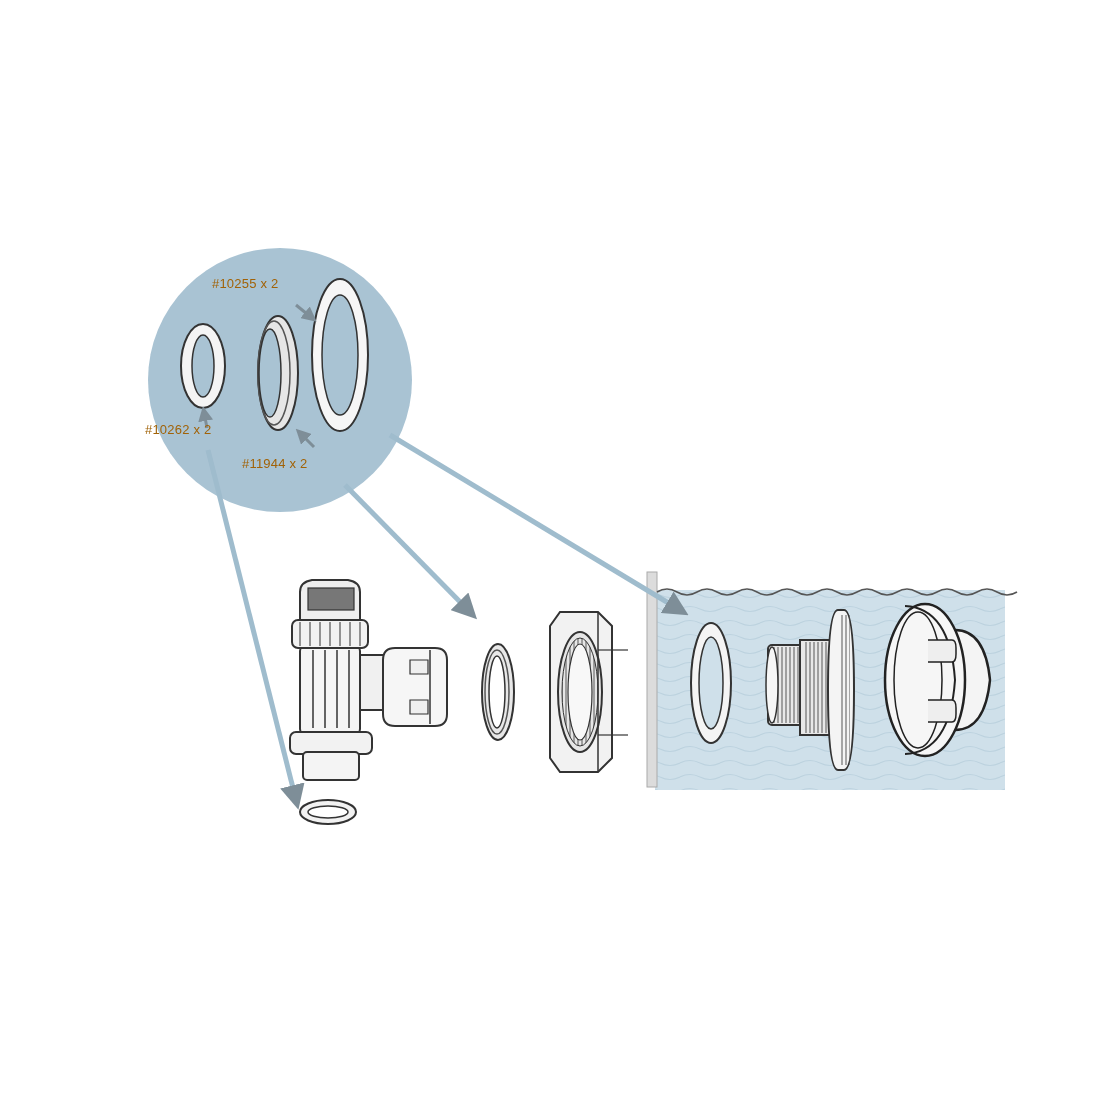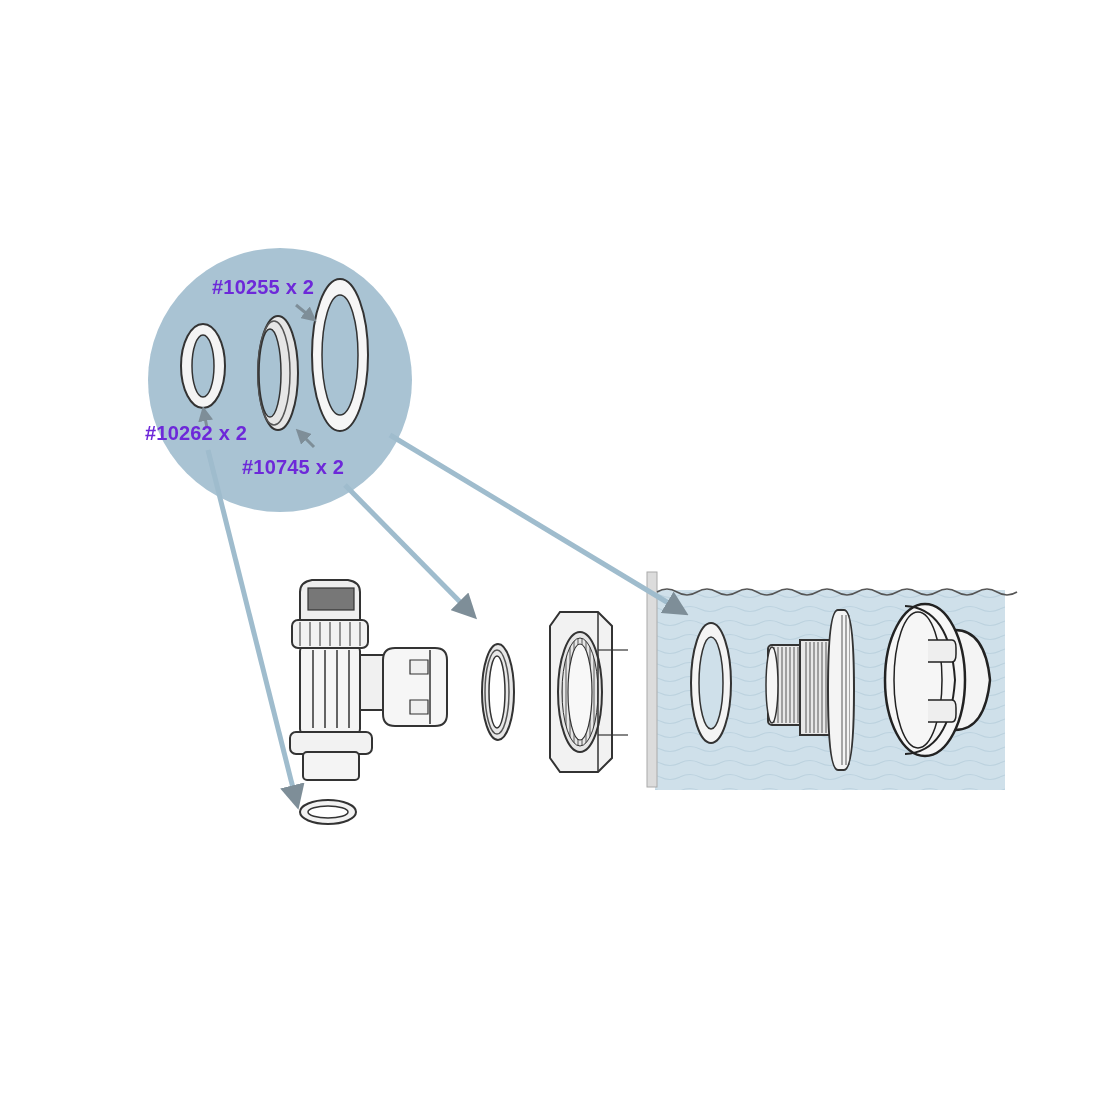--- a/index.html
+++ b/index.html
@@ -1,20 +1,20 @@
 <!DOCTYPE html>
 <html><head>
   <meta charset="utf-8">
   <style>
     html, body { margin: 0; padding: 0; background: #ffffff; }
     body { width: 1100px; height: 1100px; position: relative; overflow: hidden; font-family: "Liberation Sans", sans-serif; }
     .stage { position: absolute; left: 0; top: 0; width: 1100px; height: 1100px; }
     .label {
-      position: absolute; font-family: "Liberation Sans", sans-serif; font-weight: bold;
-      font-size: 20px; color: #6d28d9; letter-spacing: 0.2px; white-space: nowrap;
+      position: absolute; font-family: "Liberation Sans", sans-serif; font-weight: normal;
+      font-size: 13px; color: #a16207; letter-spacing: 0.2px; white-space: nowrap;
     }
   </style>
 </head>
 <body>
 
 <div class="stage">
   <svg width="1100" height="1100" viewBox="0 0 1100 1100" xmlns="http://www.w3.org/2000/svg">
     <defs>
       <marker id="ah" viewBox="0 0 10 10" refX="6" refY="5" markerWidth="4" markerHeight="4" orient="auto">
         <path d="M0,0 L10,5 L0,10 z" fill="#9fbccd"></path>
@@ -134,14 +134,14 @@
       <path d="M905,606 q45,2 50,74 q-5,72 -50,74" fill="none" stroke-width="2"></path>
       <ellipse cx="918" cy="680" rx="24" ry="68" fill="none" stroke-width="1.5"></ellipse>
       <path d="M928,640 h24 q4,0 4,8 v6 q0,8 -4,8 h-24" fill="#eee" stroke-width="1.5"></path>
       <path d="M928,700 h24 q4,0 4,8 v6 q0,8 -4,8 h-24" fill="#eee" stroke-width="1.5"></path>
     </g>
   </svg>
 
   
   <div class="label" style="left:212px; top:276px;">#10255 x 2</div>
   <div class="label" style="left:145px; top:422px;">#10262 x 2</div>
-  <div class="label" style="left:242px; top:456px;">#10745 x 2</div>
+  <div class="label" style="left:242px; top:456px;">#11944 x 2</div>
 </div>
 
 </body></html>

